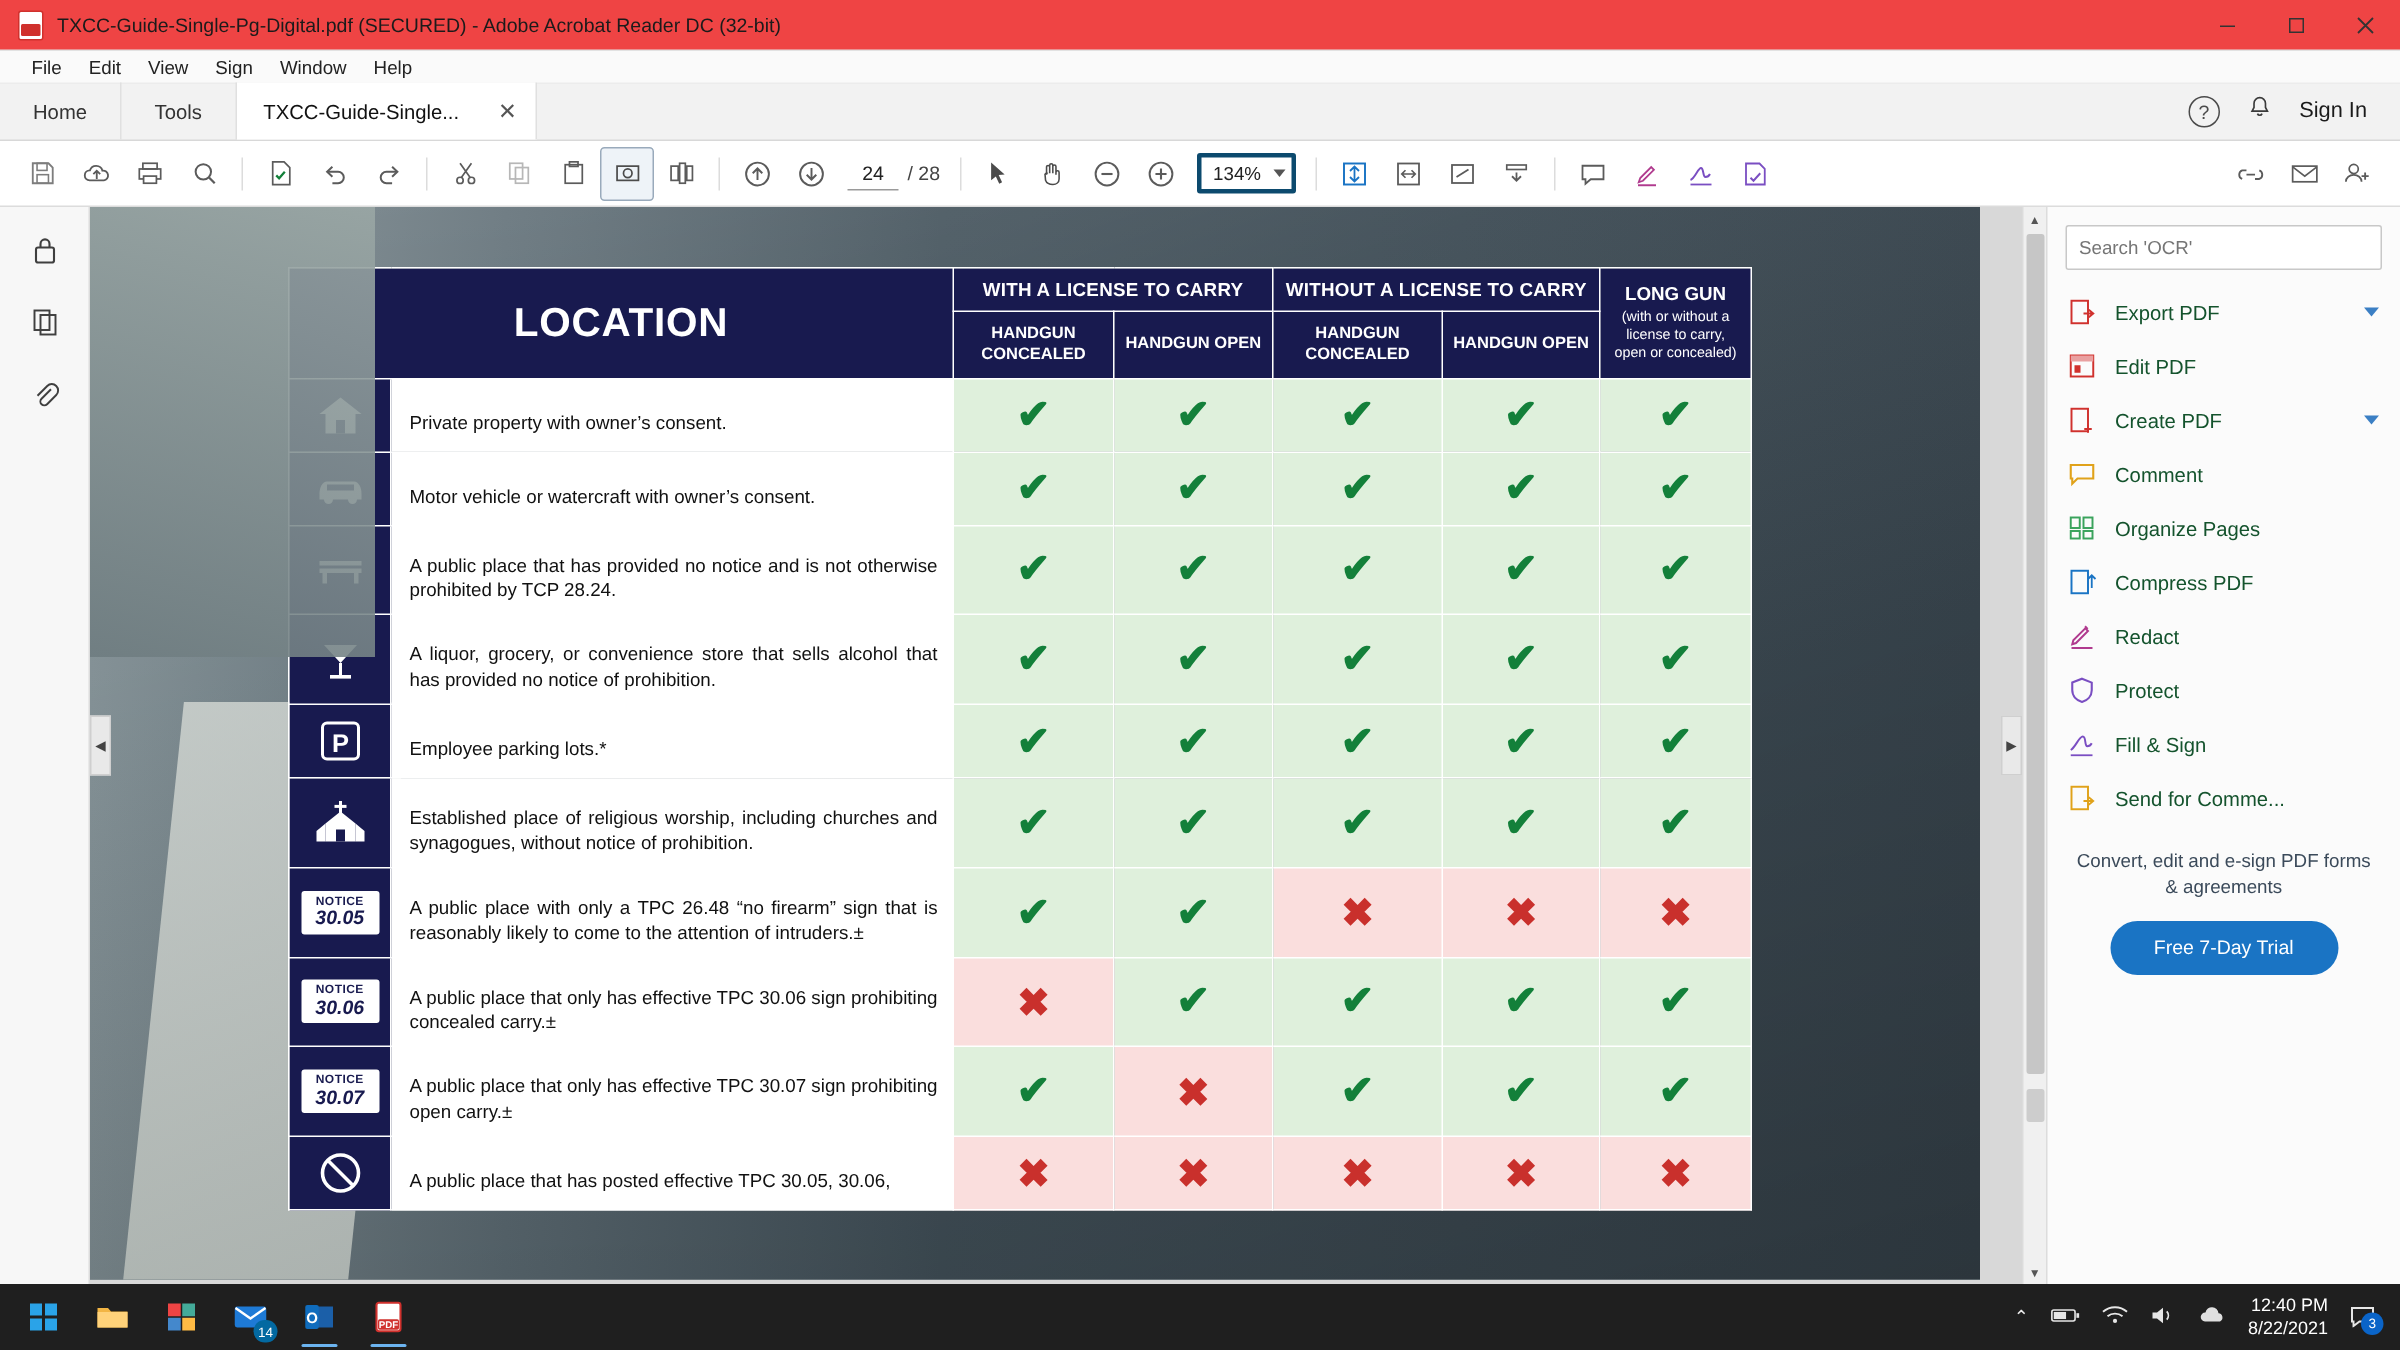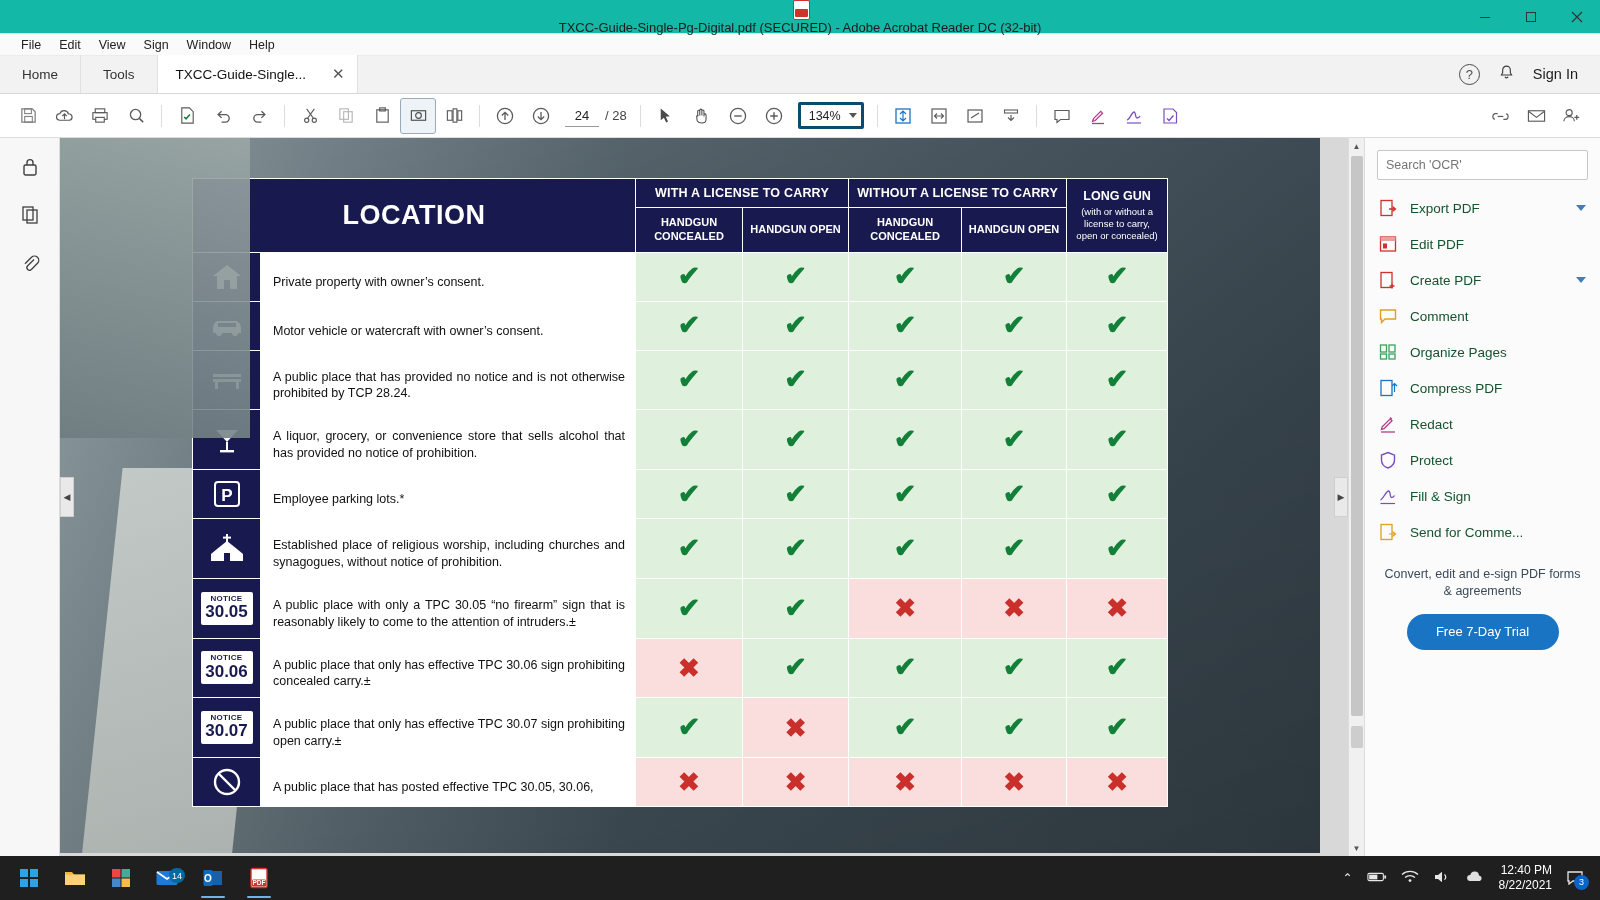--- a/index.html
+++ b/index.html
@@ -6,22 +6,22 @@
   html, body { margin:0; padding:0; }
   body {
     width:1600px; height:900px; overflow:hidden;
     font-family:"Liberation Sans", sans-serif;
     background:#ffffff; font-size:13px; color:#222;
     -webkit-font-smoothing: antialiased;
   }
   .app { width:1600px; height:900px; position:relative; display:flex; flex-direction:column; }
 
   
-  .titlebar { height:34px; background:#14b8a6; display:flex; align-items:center;
-              border-bottom:1px solid #e2e2e2; position:relative;flex-direction:column; }
+  .titlebar { height:34px; background:#ef4444; display:flex; align-items:center;
+              border-bottom:1px solid #e2e2e2; position:relative; }
   .titlebar .appicon { width:18px; height:20px; margin:0 8px 0 12px; position:relative; }
   .pdf-icon { width:17px; height:20px; background:#ffffff; border:1px solid #d0312d;
               border-radius:2px; position:relative; display:block; }
   .pdf-icon:after { content:""; position:absolute; left:1px; right:1px; bottom:2px; height:8px;
                     background:#d0312d; border-radius:1px; }
   .titlebar .ttl { font-size:13px; color:#1b1b1b; }
   .winbtns { position:absolute; right:0; top:0; height:34px; display:flex; }
   .winbtn { width:46px; height:34px; display:flex; align-items:center; justify-content:center;
             color:#333; font-size:14px; }
 
@@ -95,21 +95,21 @@
              line-height:1.25; padding:8px 4px; }
   .hdr-long { background:#181a4f; color:#fff; text-align:center; padding:6px 6px; }
   .hdr-long .t1 { font-size:12.5px; font-weight:bold; }
   .hdr-long .t2 { font-size:9.5px; line-height:1.25; margin-top:3px; font-weight:normal; }
   .iconcell { background:#181a4f; width:68px; text-align:center; vertical-align:middle; padding:4px; }
   .iconbox { width:40px; height:40px; margin:0 auto; display:flex; align-items:center; justify-content:center;
              color:#fff; }
   .noticebox { width:52px; margin:0 auto; background:#ffffff; border-radius:2px; color:#181a4f;
                font-weight:bold; line-height:1.05; padding:3px 0 4px; }
   .noticebox .n1 { font-size:8px; letter-spacing:.3px; }
-  .noticebox .n2 { font-size:17px; }
+  .noticebox .n2 { font-size:13px;font-style:italic; }
   .labelcell { background:#ffffff; font-size:12.5px; color:#111; padding:18px 10px 7px 12px;
                text-align:justify; line-height:1.35; vertical-align:middle; }
   .yes { background:#dff0dc; text-align:center; vertical-align:middle; }
   .no  { background:#fadedd; text-align:center; vertical-align:middle; }
   .chk { color:#13803a; font-size:27px; font-weight:bold; line-height:1; }
   .crs { color:#c9302c; font-size:26px; font-weight:bold; line-height:1; }
 
   
   .vscroll { position:absolute; right:0; top:0; width:16px; bottom:0; background:#f0f0f0;
              border-left:1px solid #dcdcdc; }
@@ -140,21 +140,21 @@
   .trialbtn { margin:14px auto 0; width:152px; height:36px; border-radius:18px; background:#1a74c4;
               color:#fff; font-size:13px; display:flex; align-items:center; justify-content:center; }
 
   
   .taskbar { height:44px; background:#1f1f1f; display:flex; align-items:center; padding:0 6px;
              position:relative; }
   .tbitem { width:46px; height:44px; display:flex; align-items:center; justify-content:center; position:relative; }
   .winlogo { width:18px; height:18px; display:grid; grid-template-columns:1fr 1fr; grid-template-rows:1fr 1fr;
              gap:2px; }
   .winlogo i { background:#2aa3e8; display:block; }
-  .badge { position:absolute; right:5px; bottom:17px; min-width:15px; height:15px; border-radius:8px;
+  .badge { position:absolute; right:5px; bottom:5px; min-width:15px; height:15px; border-radius:8px;
            background:#0369a1; color:#fff; font-size:9px; display:flex; align-items:center;
            justify-content:center; padding:0 3px; }
   .badge.blue { background:#0a64c8; }
   .tray { margin-left:auto; display:flex; align-items:center; gap:14px; padding-right:10px; color:#eaeaea;
           font-size:12px; }
   .clock { text-align:right; line-height:1.25; font-size:12px; color:#fff; }
   .underline { position:absolute; bottom:2px; left:11px; width:24px; height:2.5px; background:#6cb4f0;
                border-radius:2px; }
 </style>
 </head>
@@ -571,21 +571,21 @@
               <td class="yes"><span class="chk">✔</span></td>
             </tr>
 
             <tr>
               <td class="iconcell">
                 <div class="noticebox">
                   <div class="n1">NOTICE</div>
                   <div class="n2">30.05</div>
                 </div>
               </td>
-              <td class="labelcell">A public place with only a TPC 30.05 “no firearm” sign that is reasonably likely to come to the attention of intruders.±</td>
+              <td class="labelcell">A public place with only a TPC 26.48 “no firearm” sign that is reasonably likely to come to the attention of intruders.±</td>
               <td class="yes"><span class="chk">✔</span></td>
               <td class="yes"><span class="chk">✔</span></td>
               <td class="no"><span class="crs">✖</span></td>
               <td class="no"><span class="crs">✖</span></td>
               <td class="no"><span class="crs">✖</span></td>
             </tr>
 
             <tr>
               <td class="iconcell">
                 <div class="noticebox">

